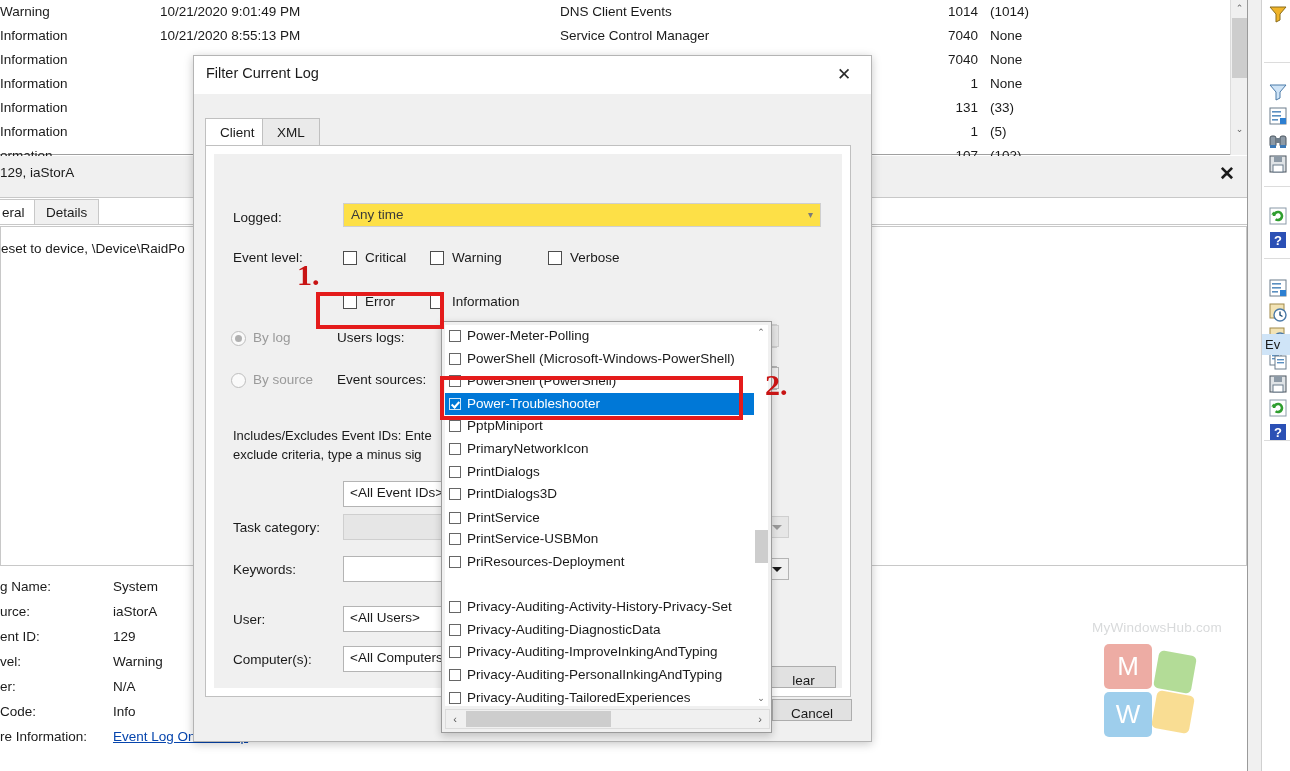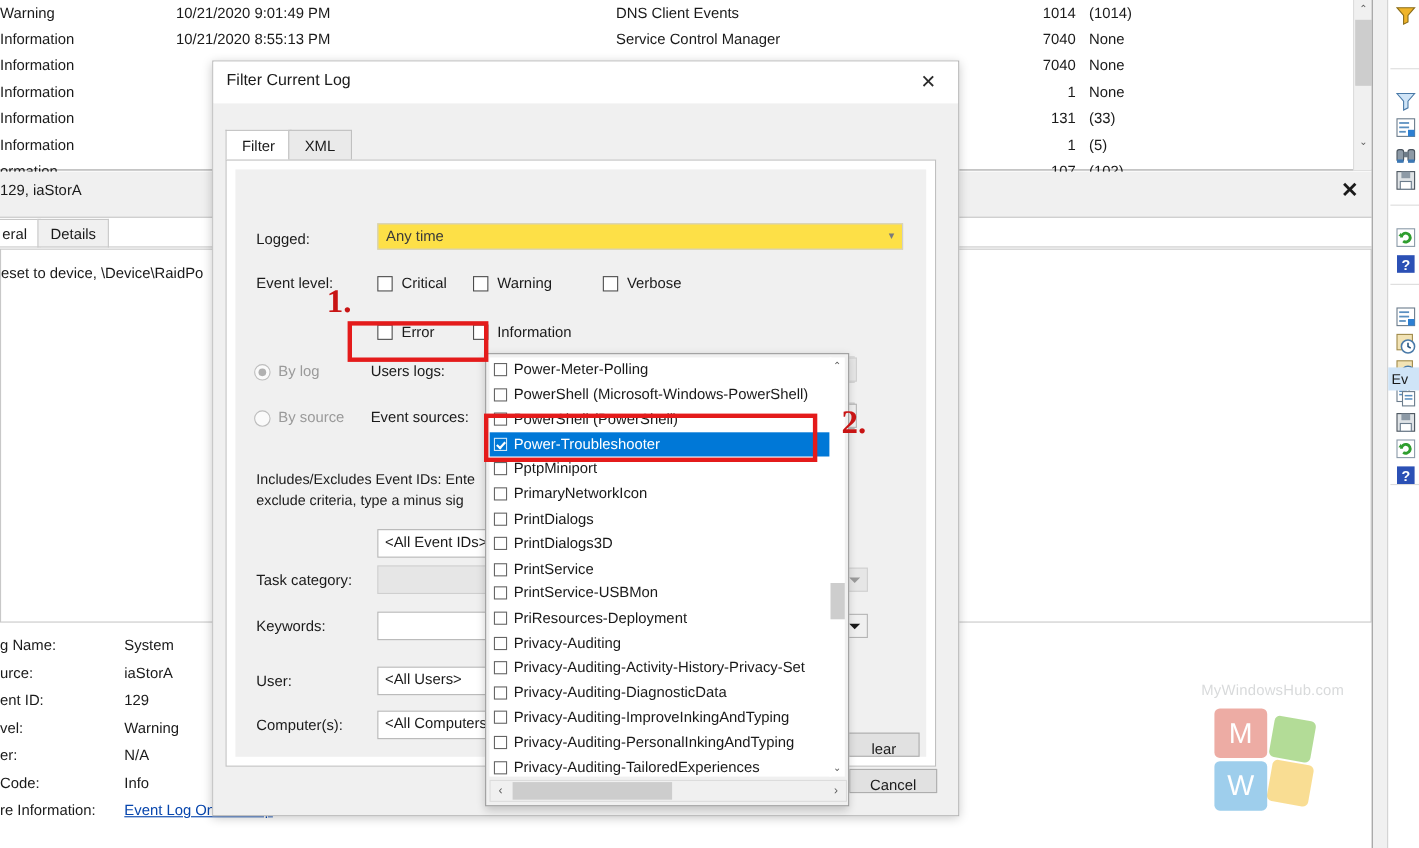--- a/index.html
+++ b/index.html
@@ -538,21 +538,21 @@
   <div class="dlg">
 
     <div class="dlg-title">
       <div class="dlg-title-text">Filter Current Log</div>
       <div class="dlg-close">✕</div>
     </div>
 
     <div class="dlg-body"></div>
 
     <div class="dlg-tabs">
-      <div class="dlg-tab active" style="left:0;">Filter</div>
+      <div class="dlg-tab active" style="left:0;">Client</div>
       <div class="dlg-tab" style="left:57px;">XML</div>
     </div>
 
     <div class="tab-panel">
       <div class="panel-inner">
 
         <div class="f-label" style="left:19px; top:56px;">Logged:</div>
         <div class="combo-ro" style="left:129px; top:49px; width:478px; height:24px;">
           <span>Any time</span>
           <span class="caret">▾</span>
@@ -675,24 +675,20 @@
           <span class="box"></span>
           <span class="lab">PrintService</span>
         </div>
         <div class="dd-item" style="top: 203.4px;">
           <span class="box"></span>
           <span class="lab">PrintService-USBMon</span>
         </div>
         <div class="dd-item" style="top: 226px;">
           <span class="box"></span>
           <span class="lab">PriResources-Deployment</span>
-        </div>
-        <div class="dd-item" style="top: 248.6px;">
-          <span class="box"></span>
-          <span class="lab">Privacy-Auditing</span>
         </div>
         <div class="dd-item" style="top: 271.2px;">
           <span class="box"></span>
           <span class="lab">Privacy-Auditing-Activity-History-Privacy-Set</span>
         </div>
         <div class="dd-item" style="top: 293.8px;">
           <span class="box"></span>
           <span class="lab">Privacy-Auditing-DiagnosticData</span>
         </div>
         <div class="dd-item" style="top: 316.4px;">

